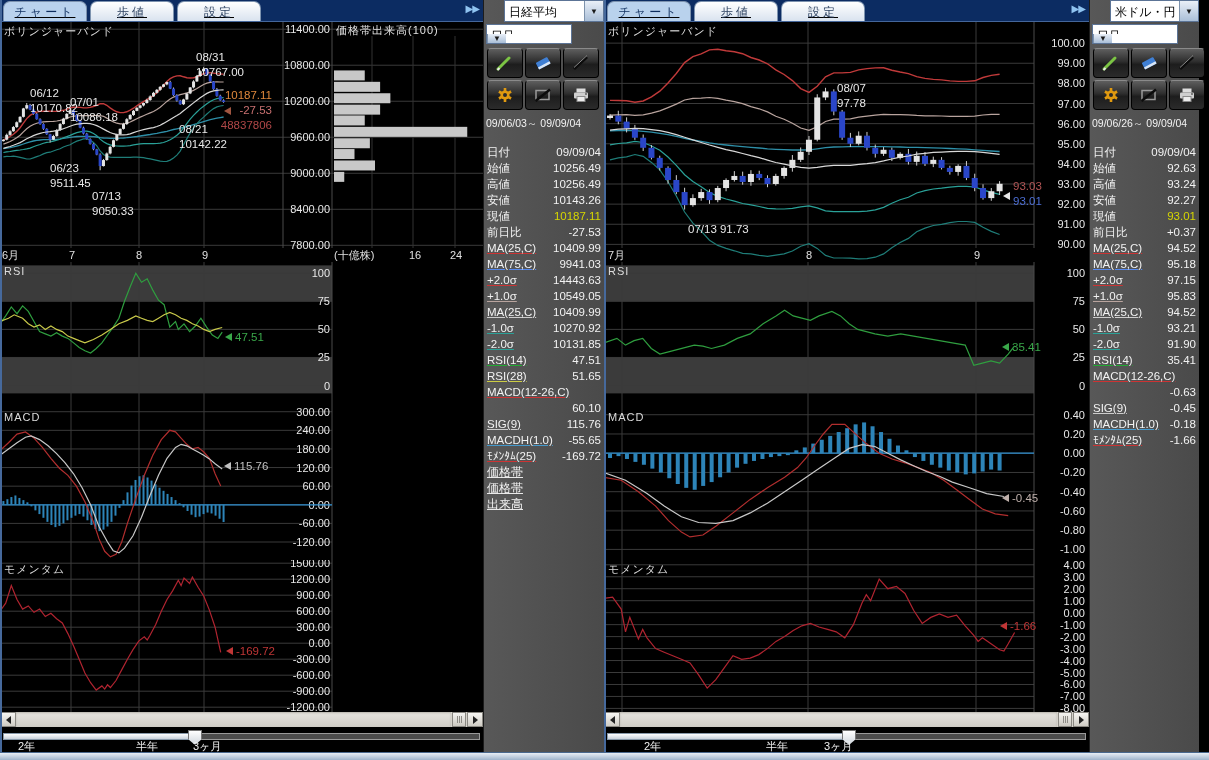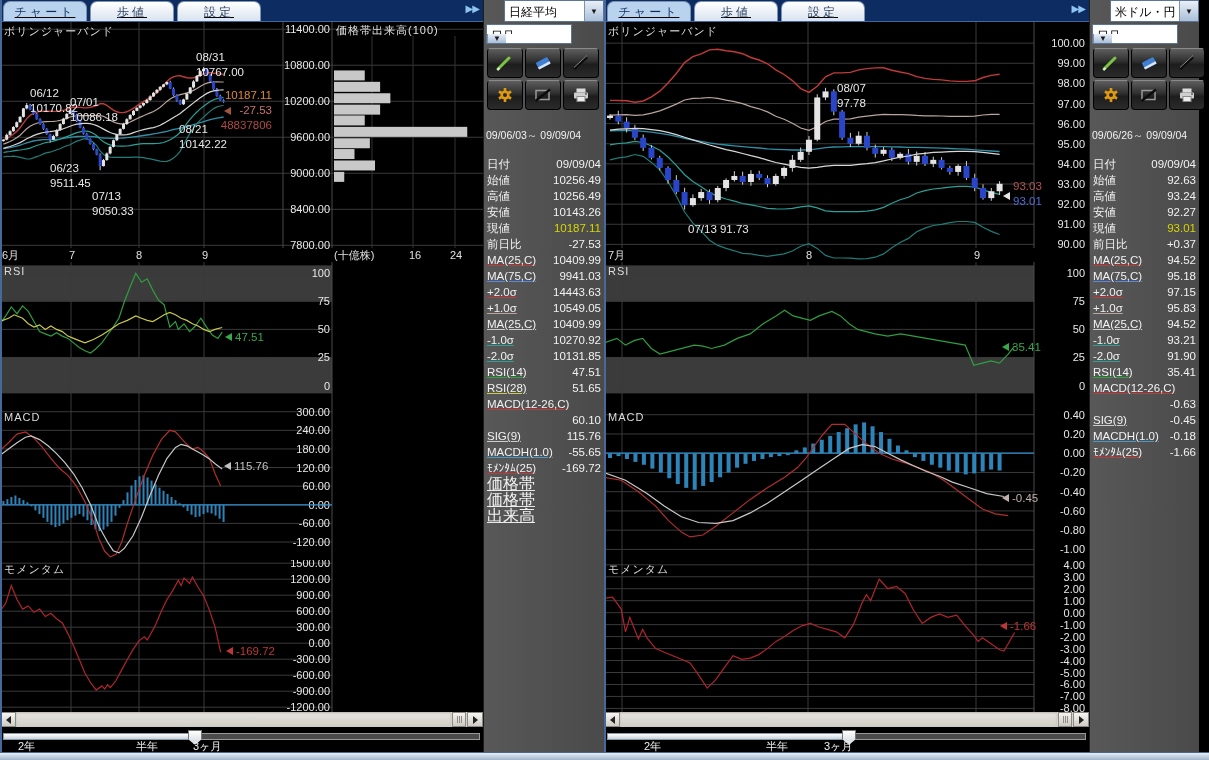--- a/index.html
+++ b/index.html
@@ -39,26 +39,26 @@
   .data-col{position:absolute;top:0;height:752px;background:linear-gradient(90deg,#585858,#4a4a4a);border-left:1px solid #1c1c1c;box-sizing:border-box;}
   .combo{display:flex;height:22px;background:#fff;border:1px solid #5c7496;box-sizing:border-box;align-items:stretch;margin-left:20px;}
   .combo .cb-text{flex:1;font-size:12px;color:#000;padding:3px 0 0 4px;white-space:nowrap;overflow:hidden;}
   .combo .combo-btn{width:18px;background:linear-gradient(#e9eff7,#aabfd8);border-left:1px solid #7d92ab;
         font-size:8px;color:#1a1a1a;display:flex;align-items:center;justify-content:center;}
   .combo.period{width:86px;height:20px;margin:2px 0 0 2px;flex-direction:column;}
   .tools{display:flex;flex-wrap:wrap;width:116px;margin:3px 0 0 2px;}
   .tool-btn{width:36px;height:30px;margin:1px;border-radius:4px;border:1px solid #000;border-top-color:#8a8a8a;
         background:linear-gradient(#5e5e5e 0%,#2e2e2e 45%,#1d1d1d 55%,#2b2b2b 100%);box-sizing:border-box;
         display:flex;align-items:center;justify-content:center;}
-  .range-text{color:#f2f2f2;font-size:10.5px;padding:18px 0 2px 2px;white-space:nowrap;}
+  .range-text{color:#f2f2f2;font-size:10.5px;padding:6px 0 2px 2px;white-space:nowrap;}
   .dtable{margin-top:11px;}
   .trow{display:flex;justify-content:space-between;height:16px;line-height:16px;padding:0 3px;font-size:11.5px;color:#f2f2f2;}
   .trow .tlabel{white-space:nowrap;}
   .trow .tvalue{white-space:nowrap;}
-  .tlink{height:16px;line-height:16px;padding:0 3px;font-size:16px;color:#f2f2f2;text-decoration:underline;text-decoration-color:#e8e8e8;}
+  .tlink{height:16px;line-height:16px;padding:0 3px;font-size:12px;color:#f2f2f2;text-decoration:underline;text-decoration-color:#e8e8e8;}
 </style>
 </head>
 <body>
 
 <div id="screen">
 
   <div class="window" style="left:0;width:604px;">
     <div class="edge-strip"></div>
     <div class="chart-col" style="width:483px;">
       <div class="tabbar">

